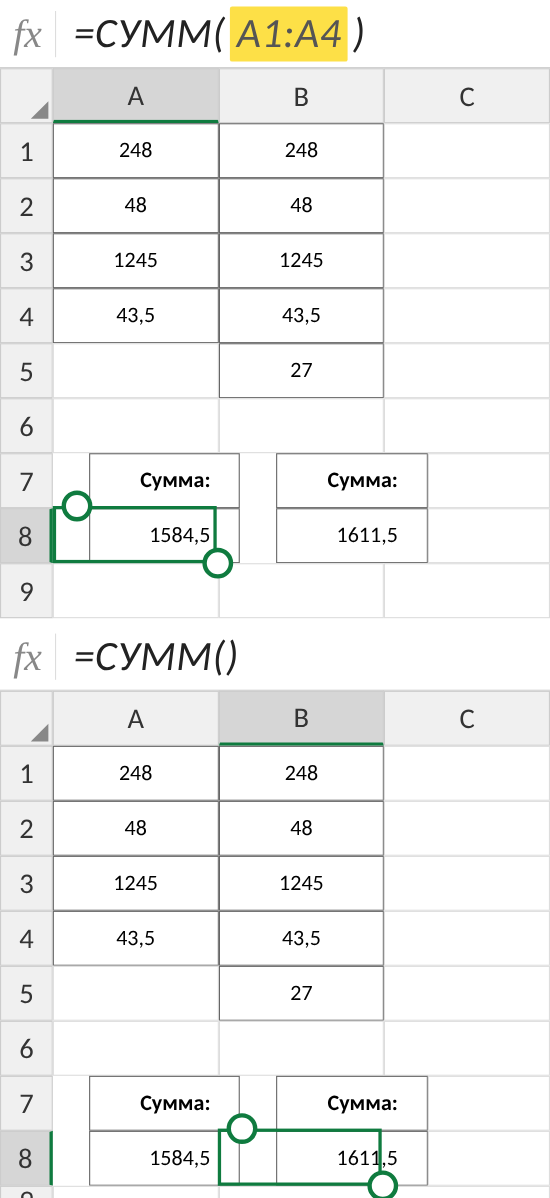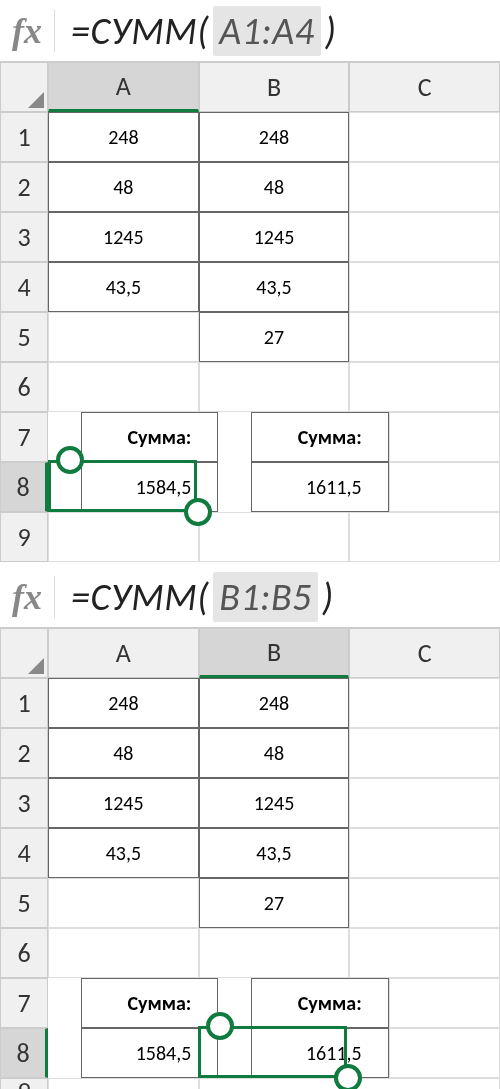--- a/index.html
+++ b/index.html
@@ -17,32 +17,31 @@
       padding: 0 8px;
     }
     .fx-label {
       font-family: 'Times New Roman', serif;
       font-style: italic;
       font-size: 36px;
       color: #888;
       padding: 0 12px 0 4px;
       border-right: 1px solid #ddd;
       margin-right: 16px;
-      font-weight: bold;
     }
     .formula-content {
       font-size: 38px;
       color: #222;
       display: flex;
       align-items: center;
       letter-spacing: 0.5px;
       font-style: italic;
     }
     .range-highlight {
-      background: #e5e5e5;
+      background: #fde047;
       color: #555;
       padding: 2px 6px;
       border-radius: 2px;
       margin: 0 4px;
     }
     .grid {
       position: relative;
       border-collapse: collapse;
       width: 100%;
     }
@@ -219,21 +218,20 @@
     <div class="selection-handle" style="top:384px; left:56px;"></div>
     <div class="selection-handle" style="top:436px; left:184px;"></div>
   </div>
 </div>
 
 <div class="section" style="margin-top:4px;">
   <div class="formula-bar">
     <span class="fx-label">fx</span>
     <div class="formula-content">
       <span>=СУММ(</span>
-      <span class="range-highlight">B1:B5</span>
       <span>)</span>
     </div>
   </div>
 
   <div class="grid">
     <div class="grid-row">
       <div class="corner-cell">
           <div class="corner-triangle"></div>
         </div>
       <div class="col-header">A</div>

